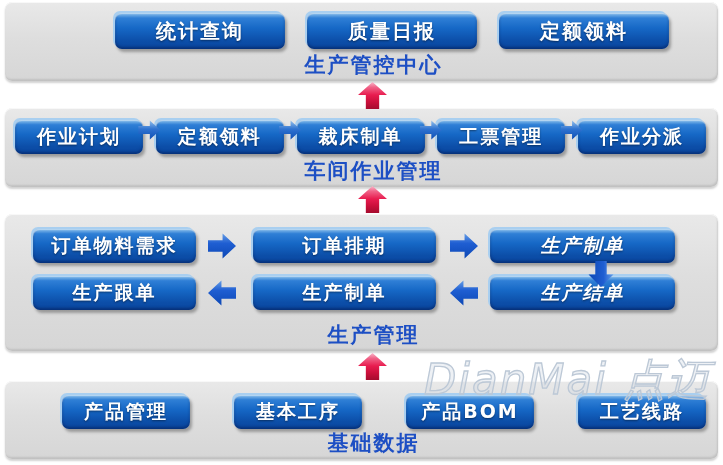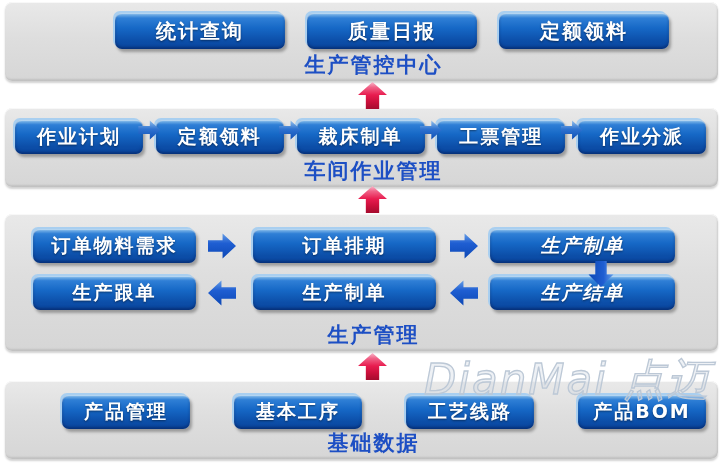--- a/index.html
+++ b/index.html
@@ -135,21 +135,21 @@
     </div>
     <div class="band-label">生产管理</div>
   </div>
 
   <div class="arr-red red3"></div>
 
   <div class="band band4">
     <div class="row-b4">
       <div class="btn">产品管理</div>
       <div class="btn">基本工序</div>
+      <div class="btn">产品BOM</div>
       <div class="btn">工艺线路</div>
-      <div class="btn">产品BOM</div>
     </div>
     <div class="band-label">基础数据</div>
   </div>
 
   <div class="watermark">DianMai 点迈</div>
 
 </div>
 
 </body></html>

